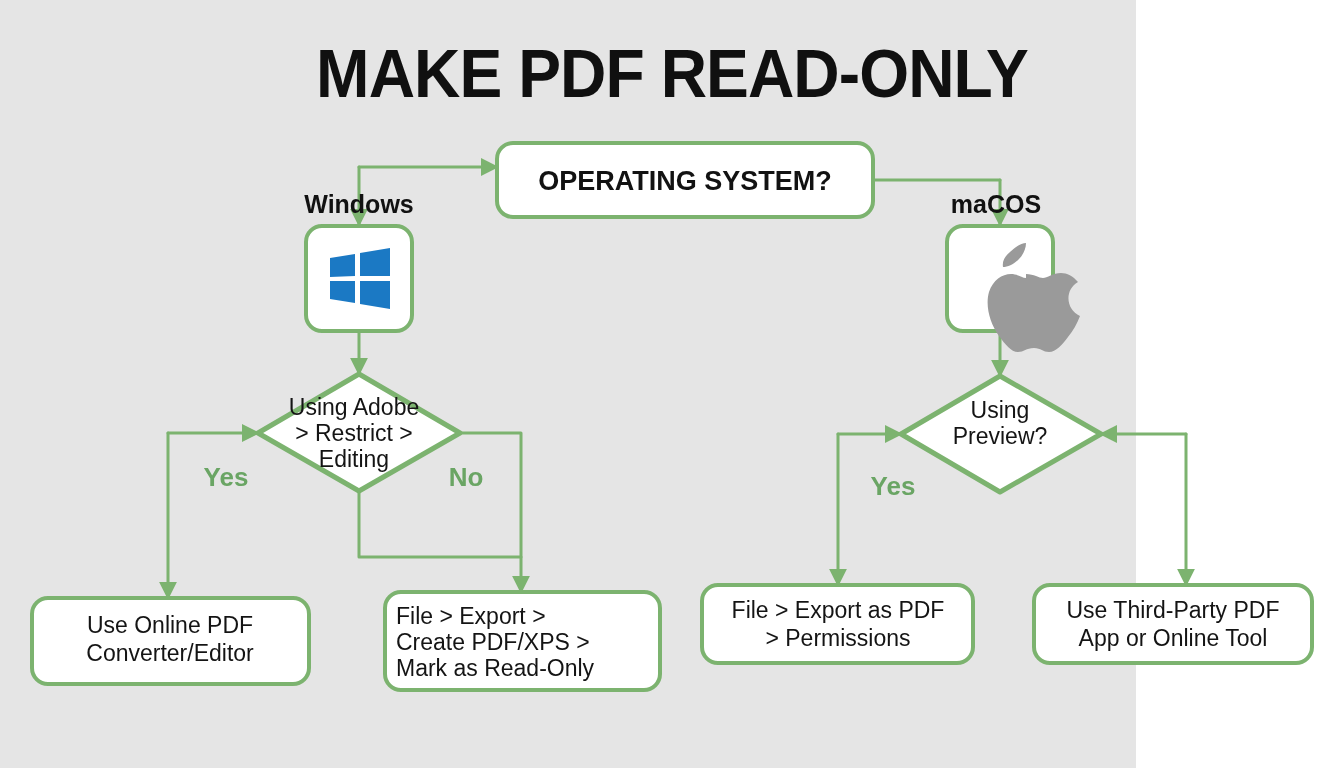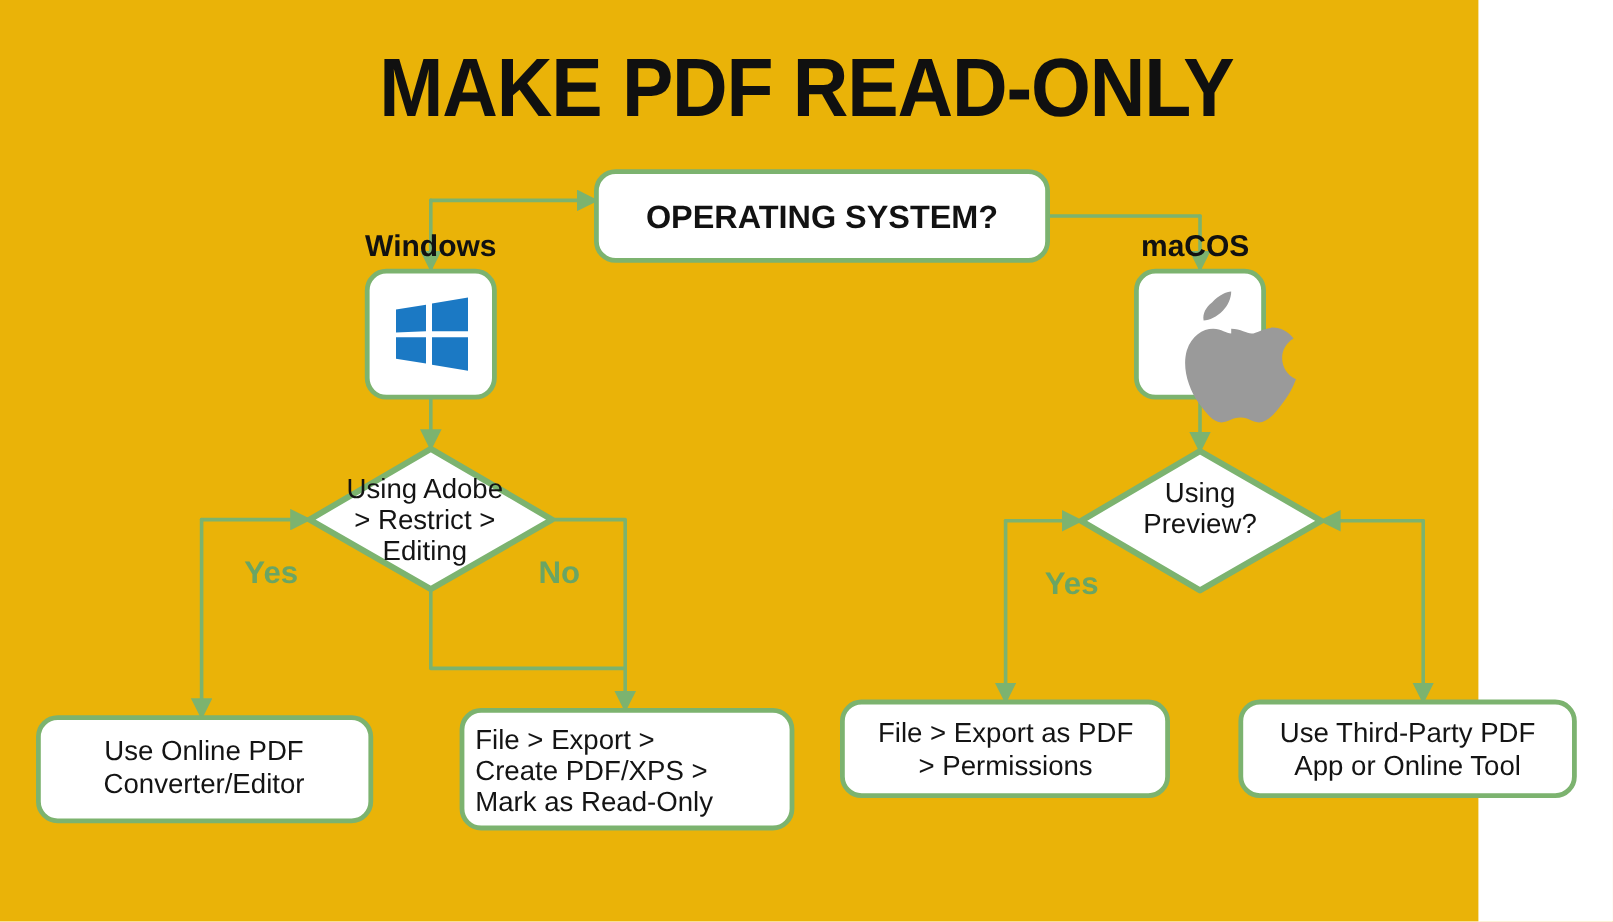--- a/index.html
+++ b/index.html
@@ -10,23 +10,23 @@
   body {
     width: 1344px;
     height: 768px;
     overflow: hidden;
     font-family: "Liberation Sans", sans-serif;
     position: relative;
   }
   #canvas {
     position: absolute;
     left: 0; top: 0;
-    width: 1232px;
+    width: 1136px;
     height: 768px;
-    background: #eab308;
+    background: #e5e5e5;
   }
   .chart-title {
     position: absolute;
     left: 0;
     top: 34px;
     width: 1344px;
     text-align: center;
     font-family: "Liberation Sans", sans-serif;
     font-weight: bold;
     font-size: 69px;

